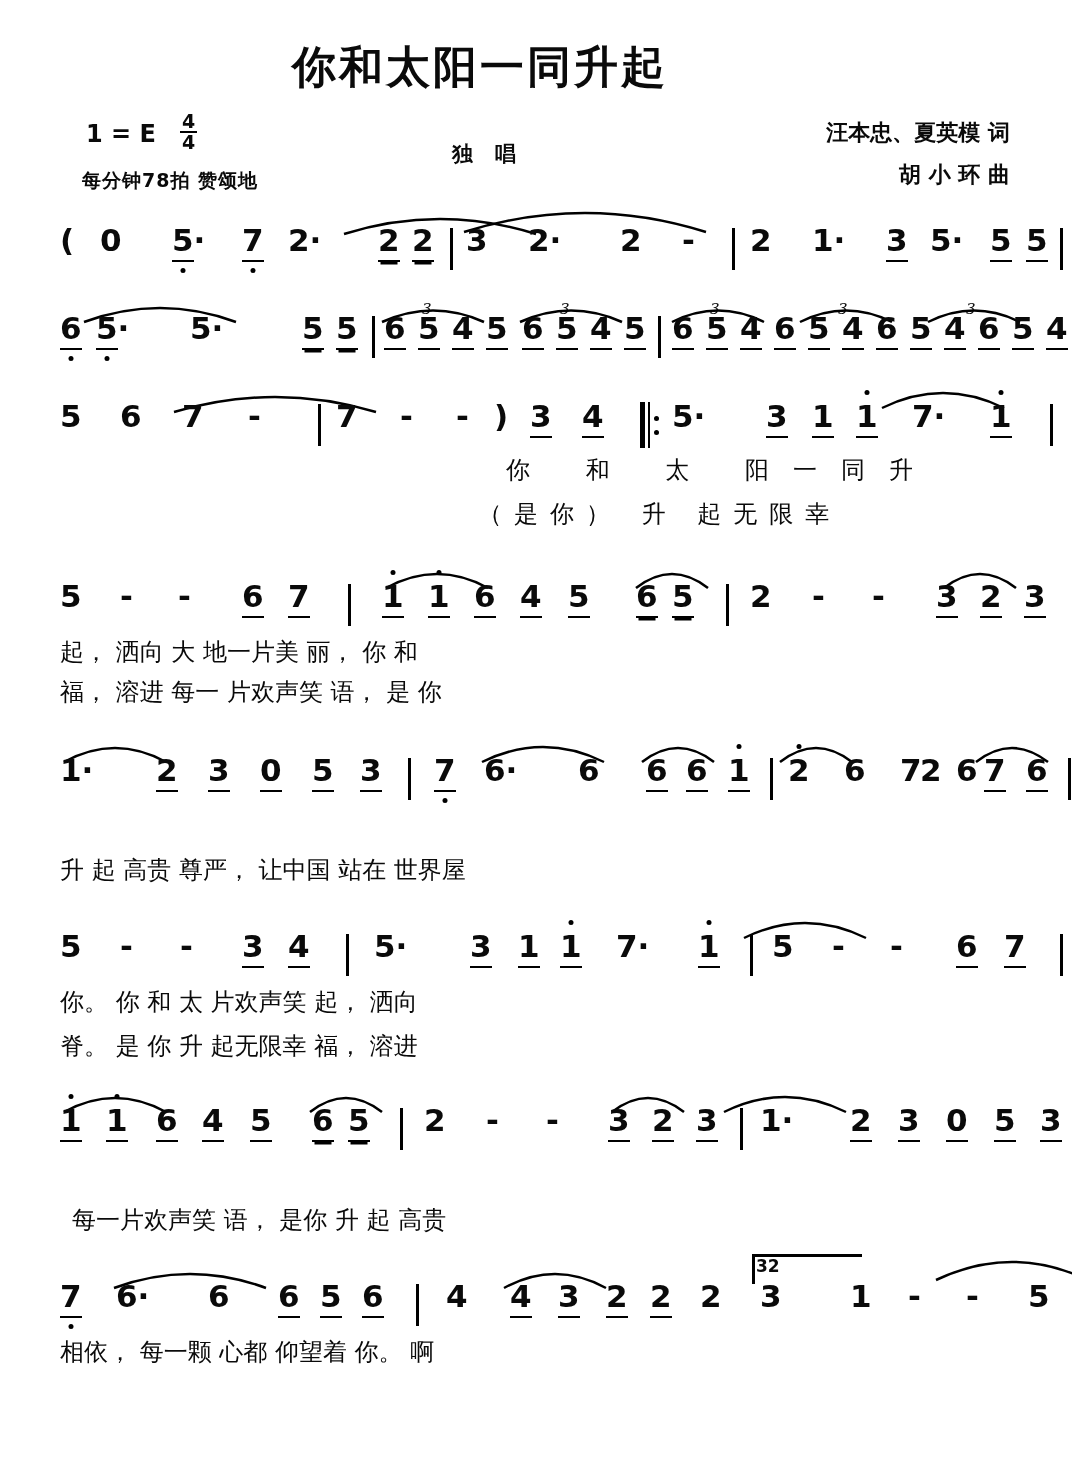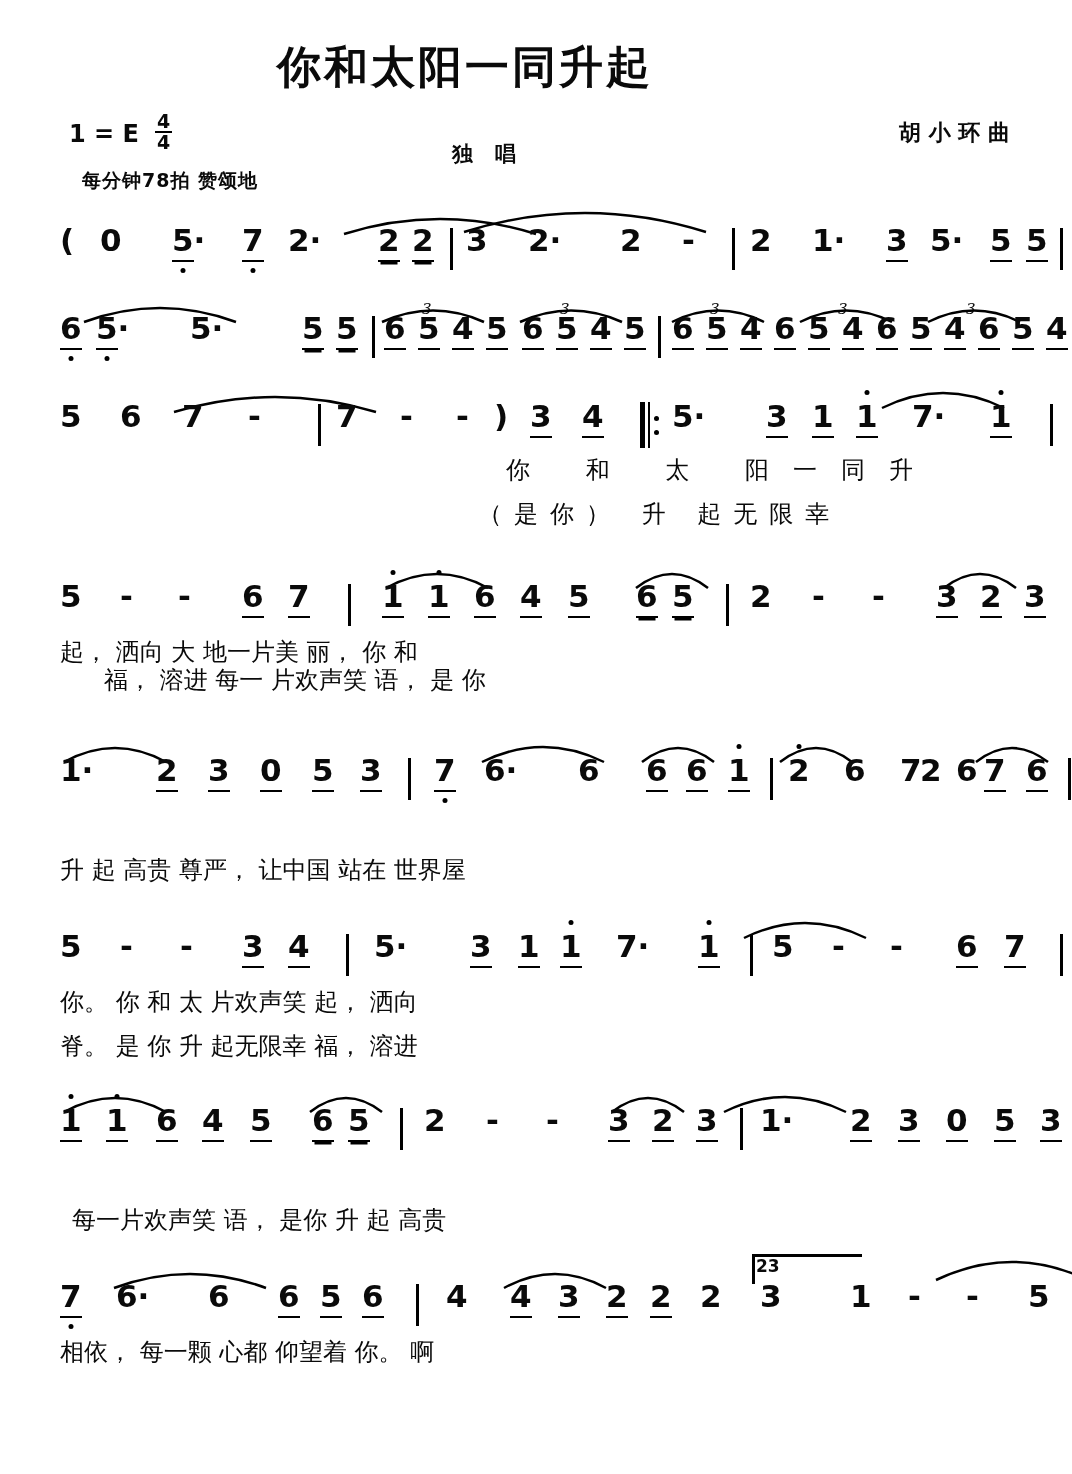--- a/index.html
+++ b/index.html
@@ -13,26 +13,27 @@
   }
   .sheet{position:relative;width:1072px;height:1474px;}
 
   
   .title{
     position:absolute;top:38px;left:0;width:930px;
     text-align:center;
     font-size:44px;font-weight:bold;
     letter-spacing:3px;
     font-family:"DejaVu Sans", sans-serif;
+    padding-left:15px;
   }
   .key-sig{
-    position:absolute;left:69px;top:114px;
+    position:absolute;left:86px;top:114px;
     font-size:24px;font-weight:bold;
     font-family:"DejaVu Sans", sans-serif;
-    display:flex;align-items:center;gap:16px;
+    display:flex;align-items:center;gap:24px;
   }
   .frac{display:inline-block;text-align:center;line-height:1.0;font-size:19px;position:relative;top:-2px;}
   .frac .num{display:block;border-bottom:2px solid #000;padding:0 2px;}
   .frac .den{display:block;padding:0 2px;}
   .tempo{
     position:absolute;left:82px;top:168px;
     font-size:19px;font-weight:bold;
     font-family:"DejaVu Sans", sans-serif;
     letter-spacing:1px;
   }
@@ -113,20 +114,21 @@
     <span class="frac">
       <span class="num">4</span>
       <span class="den">4</span>
     </span>
   </div>
 
   <div class="tempo">每分钟78拍  赞颂地</div>
   <div class="perf">独唱</div>
 
   <div class="credits">
+    <div>汪本忠、夏英模 词</div>
     <div>胡 小 环 曲</div>
   </div>
 
   <div class="system" style="top:222px;">
     <svg class="slur" style="left:280px;top:-14px;" width="200" height="30">
         <path d="M4,26 Q100,-4 196,26" stroke="#000" stroke-width="2.5" fill="none"></path>
       </svg>
     <svg class="slur" style="left:400px;top:-22px;" width="250" height="36">
         <path d="M4,32 Q125,-6 246,32" stroke="#000" stroke-width="2.5" fill="none"></path>
       </svg>
@@ -274,21 +276,21 @@
       <span class="bar" style="left:666px;"></span>
       <span class="cell" style="left:690px;">2</span>
       <span class="cell" style="left:752px;">-</span>
       <span class="cell" style="left:812px;">-</span>
       <span class="cell" style="left:876px;"><span class="num u1">3</span></span>
       <span class="cell" style="left:920px;"><span class="num u1">2</span></span>
       <span class="cell" style="left:964px;"><span class="num u1">3</span></span>
 
     </div>
     <div class="lyric" style="left:0px;top:58px;text-align:right;">起，    洒向 大  地一片美  丽，    你 和</div>
-    <div class="lyric" style="left:0px;top:86px;margin-left:44px;">福，    溶进 每一 片欢声笑  语，    是 你</div>
+    <div class="lyric" style="left:0px;top:98px;">福，    溶进 每一 片欢声笑  语，    是 你</div>
   </div>
 
   <div class="system" style="top:752px;">
     <svg class="slur" style="left:0px;top:-14px;" width="110" height="28">
         <path d="M4,24 Q55,-4 106,24" stroke="#000" stroke-width="2.5" fill="none"></path>
       </svg>
     <svg class="slur" style="left:418px;top:-16px;" width="130" height="30">
         <path d="M4,26 Q65,-4 126,26" stroke="#000" stroke-width="2.5" fill="none"></path>
       </svg>
     <svg class="slur" style="left:578px;top:-14px;" width="80" height="28">
@@ -405,21 +407,21 @@
       </svg>
     <svg class="slur" style="left:440px;top:-14px;" width="110" height="28">
         <path d="M4,24 Q55,-4 106,24" stroke="#000" stroke-width="2.5" fill="none"></path>
       </svg>
     <svg class="slur" style="left:872px;top:-30px;" width="160" height="36">
         <path d="M4,32 Q80,-4 156,32" stroke="#000" stroke-width="2.5" fill="none"></path>
       </svg>
     <div class="ending" style="left:692px;top:-24px;width:110px;height:30px;">
       <span class="lineh" style="width:110px;"></span>
       <span class="linev" style="height:30px;"></span>
-      <span style="position:absolute;left:4px;top:2px;">23</span>
+      <span style="position:absolute;left:4px;top:2px;">32</span>
     </div>
     <div class="noterow">
       <span class="cell" style="left:0px;"><span class="num u1 oct-dn">7</span></span>
       <span class="cell" style="left:56px;">6<span class="dot">·</span></span>
       <span class="cell" style="left:148px;">6</span>
       <span class="cell" style="left:218px;"><span class="num u1">6</span></span>
       <span class="cell" style="left:260px;"><span class="num u1">5</span></span>
       <span class="cell" style="left:302px;"><span class="num u1">6</span></span>
       <span class="bar" style="left:356px;"></span>
       <span class="cell" style="left:386px;">4</span>

